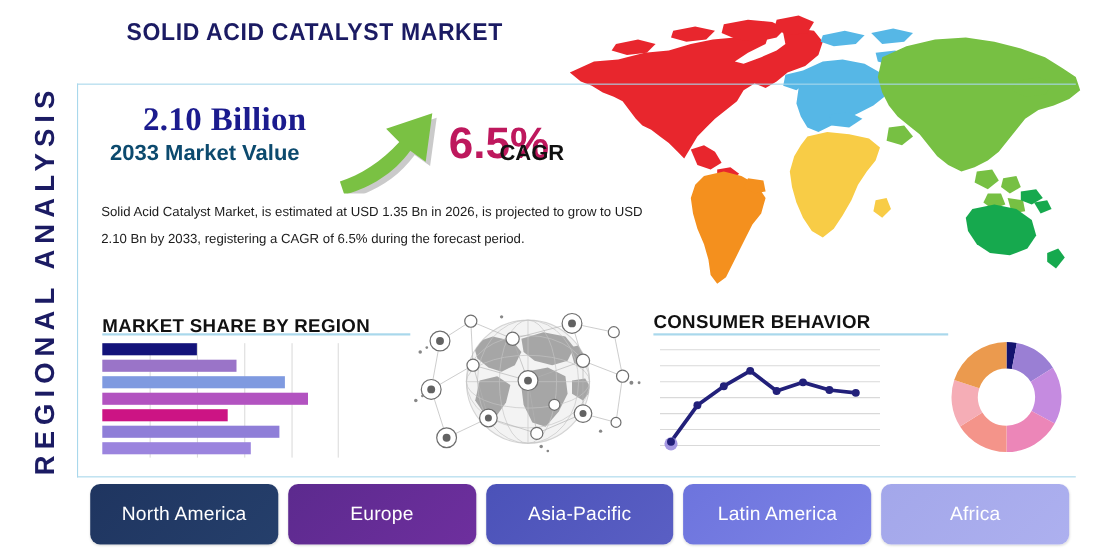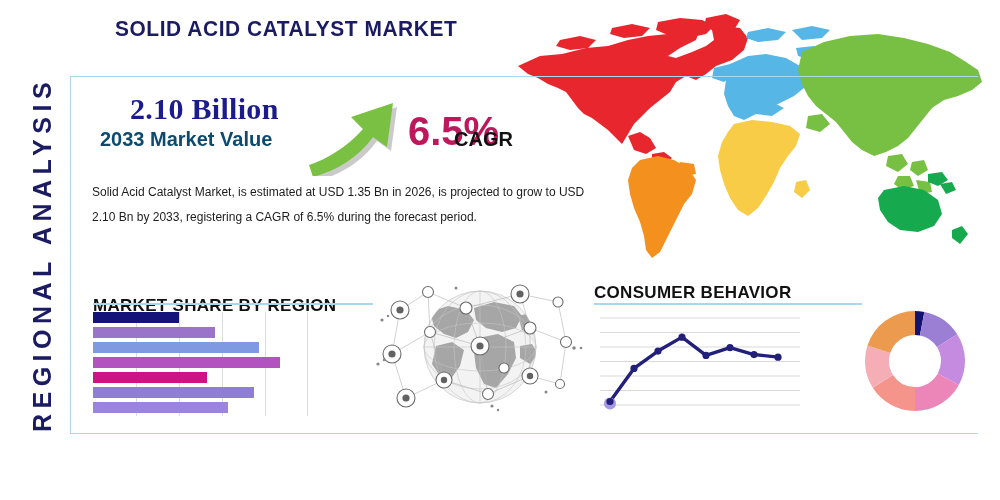--- a/index.html
+++ b/index.html
@@ -161,21 +161,21 @@
           <path d="M2 76 C20 70 40 58 56 40 L44 28 L86 14 L80 58 L66 48 C50 70 28 82 6 88 Z" fill="#7ac143"></path>
         </g>
       </svg>
     </div>
     <div class="kpi2-value">6.5%</div>
     <div class="kpi2-label">CAGR</div>
   </div>
 
   <div class="desc">Solid Acid Catalyst Market, is estimated at USD 1.35 Bn in 2026, is projected to grow to USD 2.10 Bn by 2033, registering a CAGR of 6.5% during the forecast period.</div>
 
-  <div class="sec-head" style="left:93px;top:296px;">MARKET SHARE BY REGION</div>
+  <div class="sec-head" style="left:93px;top:287px;">MARKET SHARE BY REGION</div>
   <div class="sec-rule" style="left:93px;top:303px;width:280px;"></div>
 
   <div class="barchart">
     <div class="bar-grid">
       <div class="vgrid" style="left:43px;"></div>
       <div class="vgrid" style="left:86px;"></div>
       <div class="vgrid" style="left:129px;"></div>
       <div class="vgrid" style="left:172px;"></div>
       <div class="vgrid" style="left:214px;"></div>
     </div>
@@ -308,14 +308,21 @@
         <path d="M53 3 A50 50 0 0 1 62.369065729286234 3.8856374635655726 L57.871914179228845 27.460531481054097 A26 26 0 0 0 53 27 Z" fill="#13136e"></path>
         <path d="M62.369065729286234 3.8856374635655726 A50 50 0 0 1 95.21639627510075 26.208660251050173 L74.9525260630524 39.06850333054609 A26 26 0 0 0 57.871914179228845 27.460531481054097 Z" fill="#9a7fd4"></path>
         <path d="M95.21639627510075 26.208660251050173 A50 50 0 0 1 96.81533400219317 77.08768370508577 L75.78397368114045 65.52559552664461 A26 26 0 0 0 74.9525260630524 39.06850333054609 Z" fill="#c58be0"></path>
         <path d="M96.81533400219317 77.08768370508577 A50 50 0 0 1 52.99999999999998 103 L52.99999999999999 79 A26 26 0 0 0 75.78397368114045 65.52559552664461 Z" fill="#ec86b8"></path>
         <path d="M52.99999999999998 103 A50 50 0 0 1 10.783603724899237 79.79133974894981 L31.047473936947604 66.9314966694539 A26 26 0 0 0 52.99999999999999 79 Z" fill="#f4948a"></path>
         <path d="M10.783603724899237 79.79133974894981 A50 50 0 0 1 5.447174185242332 37.549150281252594 L28.272530576326012 44.96555814625135 A26 26 0 0 0 31.047473936947604 66.9314966694539 Z" fill="#f5adb6"></path>
         <path d="M5.447174185242332 37.549150281252594 A50 50 0 0 1 53.000000000000036 3 L53.00000000000002 27 A26 26 0 0 0 28.272530576326012 44.96555814625135 Z" fill="#eb9a4e"></path>
       </svg>
   </div>
 
+  <div class="regions">
+    <div class="region-btn" id="rb0" style="background: linear-gradient(135deg, rgb(31, 53, 96), rgb(37, 63, 107));">North America</div>
+    <div class="region-btn" id="rb1" style="background: linear-gradient(135deg, rgb(92, 42, 142), rgb(110, 47, 158));">Europe</div>
+    <div class="region-btn" id="rb2" style="background: linear-gradient(135deg, rgb(75, 82, 184), rgb(90, 95, 196));">Asia-Pacific</div>
+    <div class="region-btn" id="rb3" style="background: linear-gradient(135deg, rgb(109, 116, 221), rgb(125, 131, 230));">Latin America</div>
+    <div class="region-btn" id="rb4" style="background: linear-gradient(135deg, rgb(163, 167, 234), rgb(173, 176, 239));">Africa</div>
+  </div>
 
 </div>
 
 </body></html>

